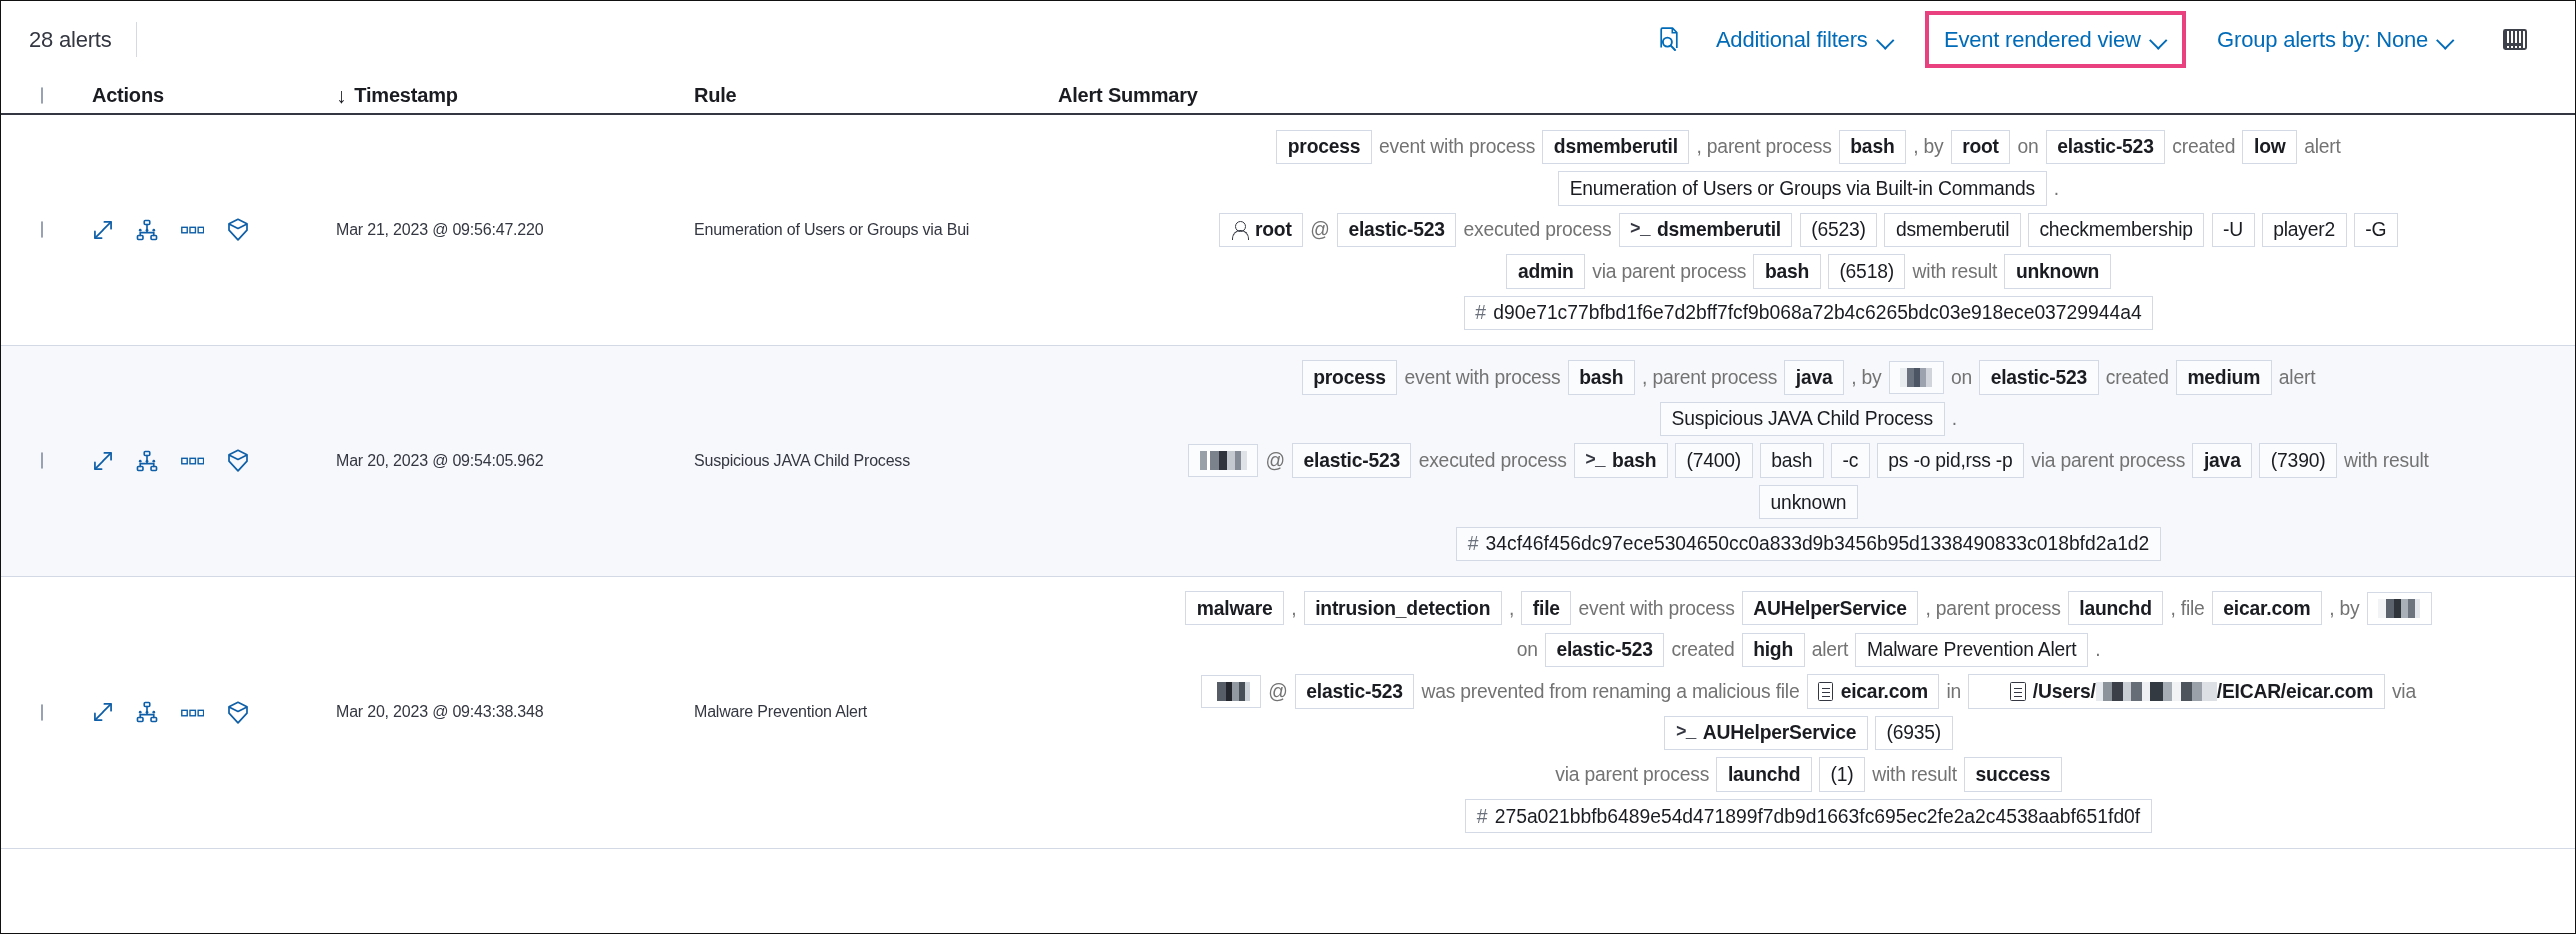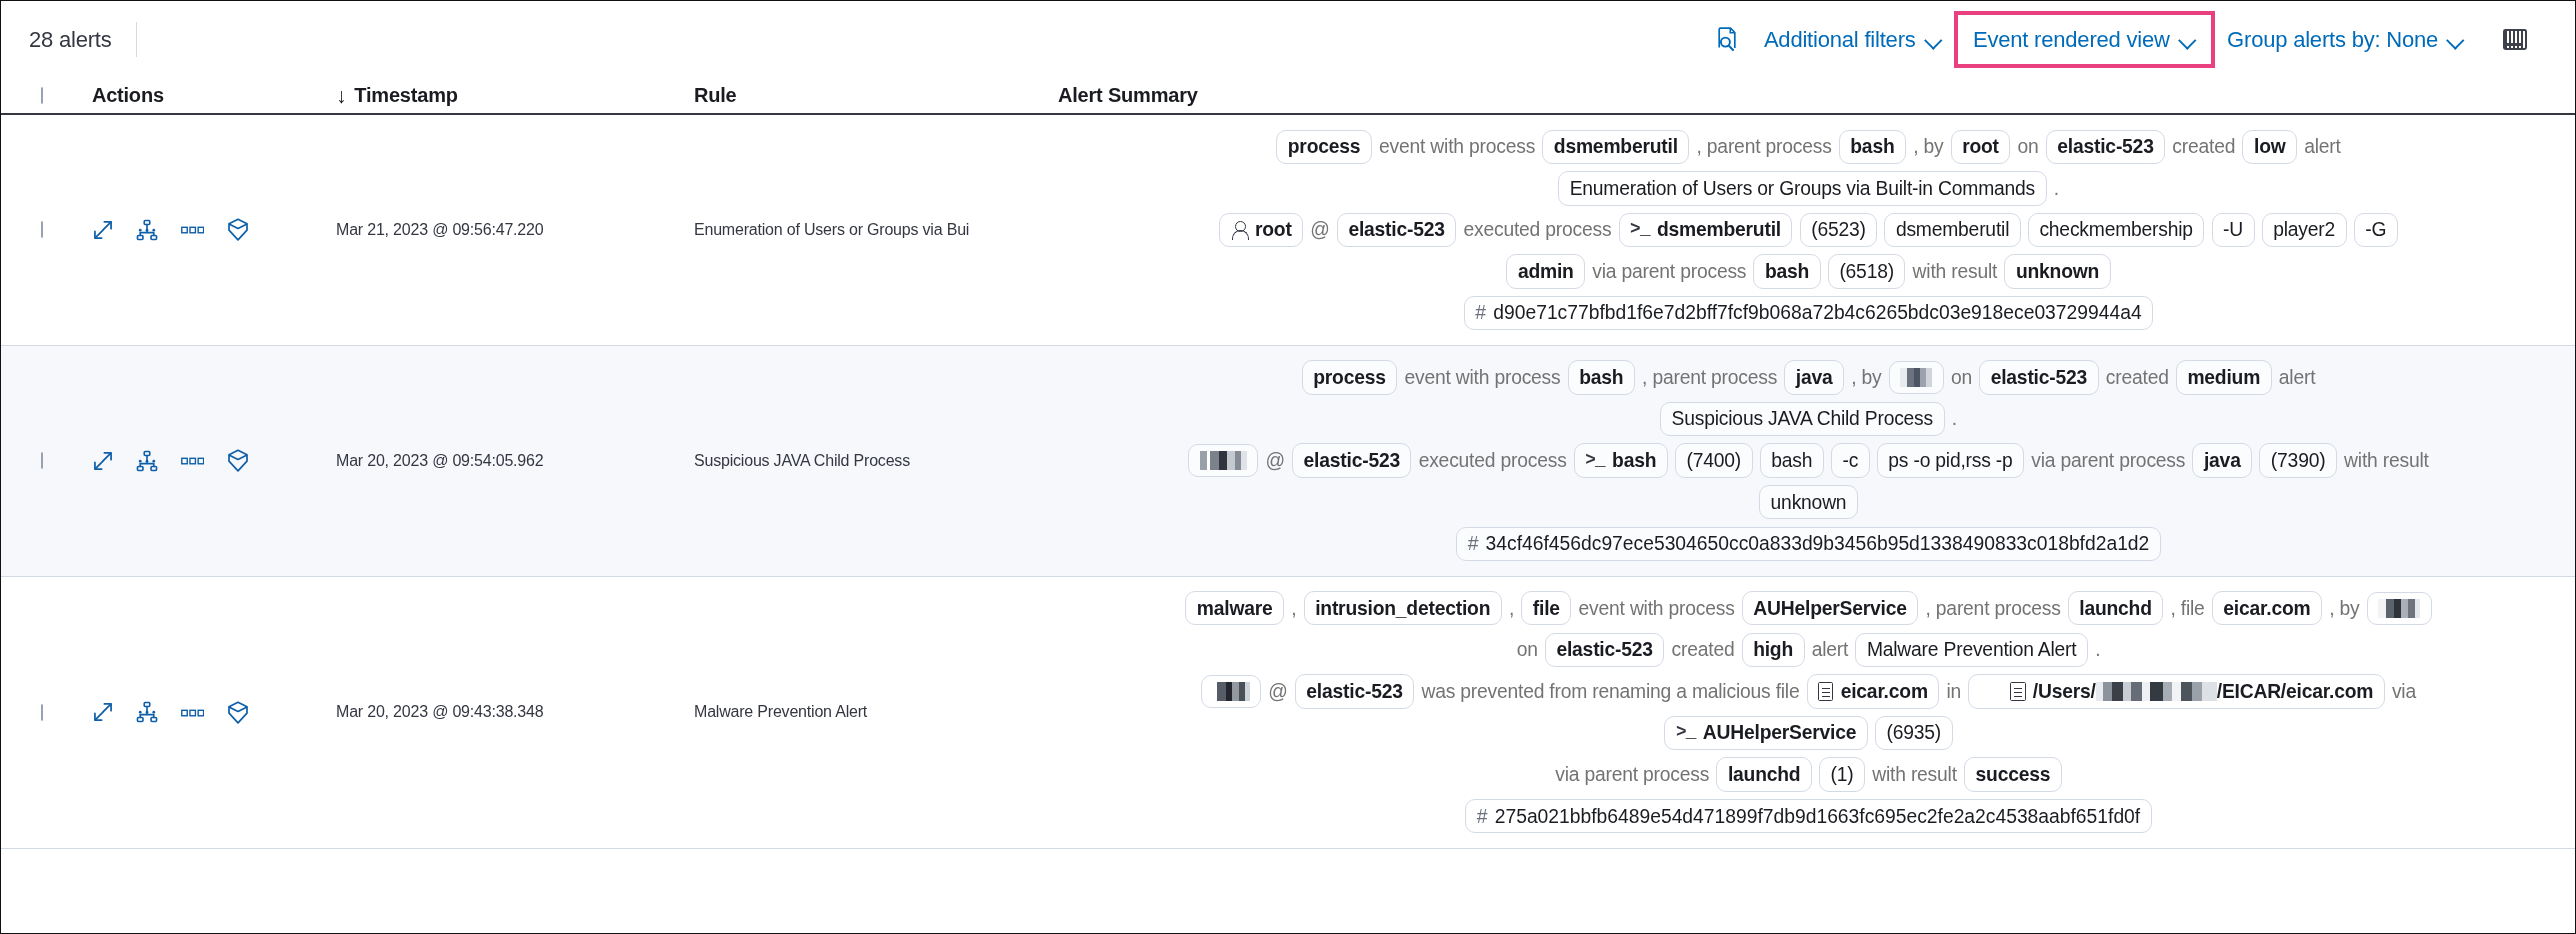--- a/index.html
+++ b/index.html
@@ -43,21 +43,21 @@
   .vdivider {
     width: 0.8px;
     height: 35px;
     background: #d3dae6;
     margin: 0 11.3px 0 24px;
   }
   .toolbar-right {
     margin-left: auto;
     display: flex;
     align-items: center;
-    gap: 0px;
+    gap: 10px;
   }
   .tb-btn {
     display: flex;
     align-items: center;
     gap: 8.9px;
     color: #006bb8;
     font-size: 22px;
     font-weight: 400;
     padding: 6.4px 11.3px;
     white-space: nowrap;
@@ -82,21 +82,21 @@
     left: 2.4px; top: 3.2px;
     width: 10.5px; height: 10.5px;
     border-right: 2.1px solid #006bb8;
     border-bottom: 2.1px solid #006bb8;
     transform: rotate(45deg);
   }
   .highlight-box {
     outline: 4.8px solid #e9407f;
     outline-offset: 0px;
     padding: 11.3px 14.5px;
-    margin: 0 5px;
+    margin: 0 14px;
     text-align: center;
   }
   .kbd-icon {
     width: 24px; height: 21px;
     border: 2px solid #343741;
     border-radius: 2.4px;
     position: relative;
     background:
       repeating-linear-gradient(to right, #343741 0 1.6px, transparent 1.6px 4px),
       none;
@@ -195,21 +195,21 @@
     color: #343741;
     letter-spacing: -0.2px;
     line-height: 1.1;
   }
   .plain { color: #737373; white-space: nowrap; }
   .chip {
     display: inline-flex;
     align-items: center;
     gap: 7.2px;
     border: 0.8px solid #d3dae6;
-    border-radius: 10px;
+    border-radius: 0;
     background: #fff;
     padding: 5.6px 10.5px;
     font-size: 19.3px;
     color: #1a1c21;
     white-space: nowrap;
     cursor: pointer;
   }
   .chip.bold { font-weight: bold; }
   .chip.hash { font-weight: normal; letter-spacing: 0px; }
   .chip.hash .hashmark { color: #6a717d; font-weight: normal; }

